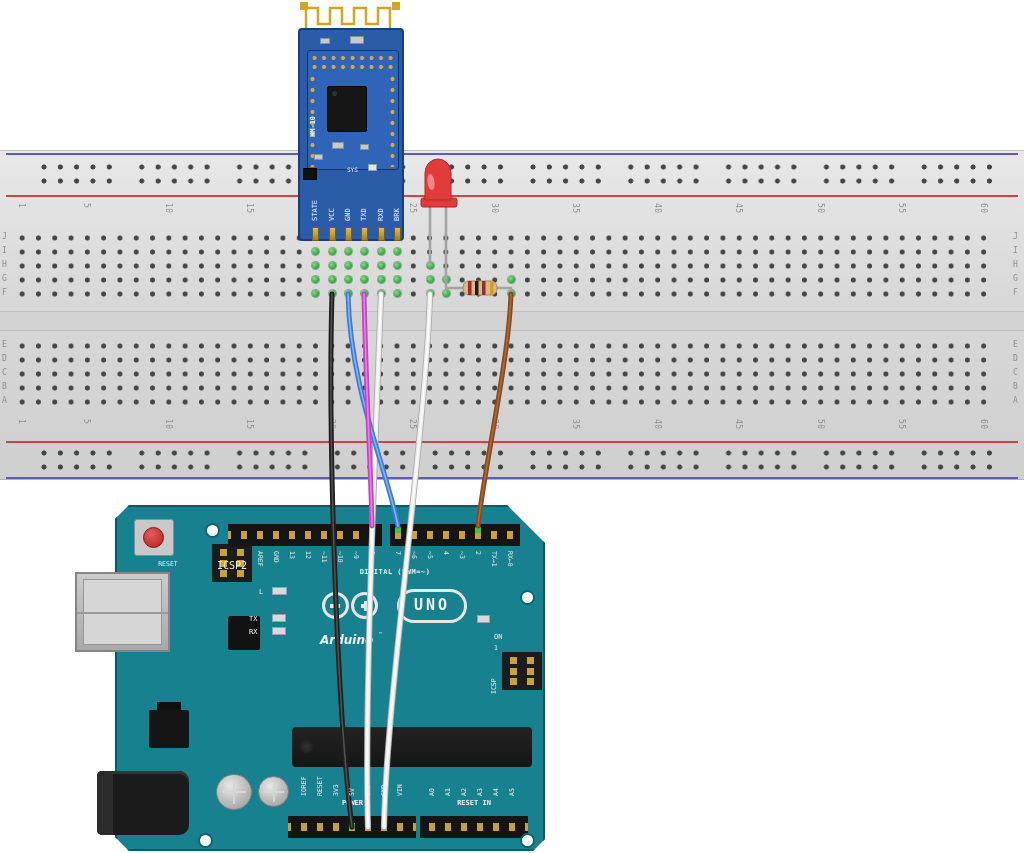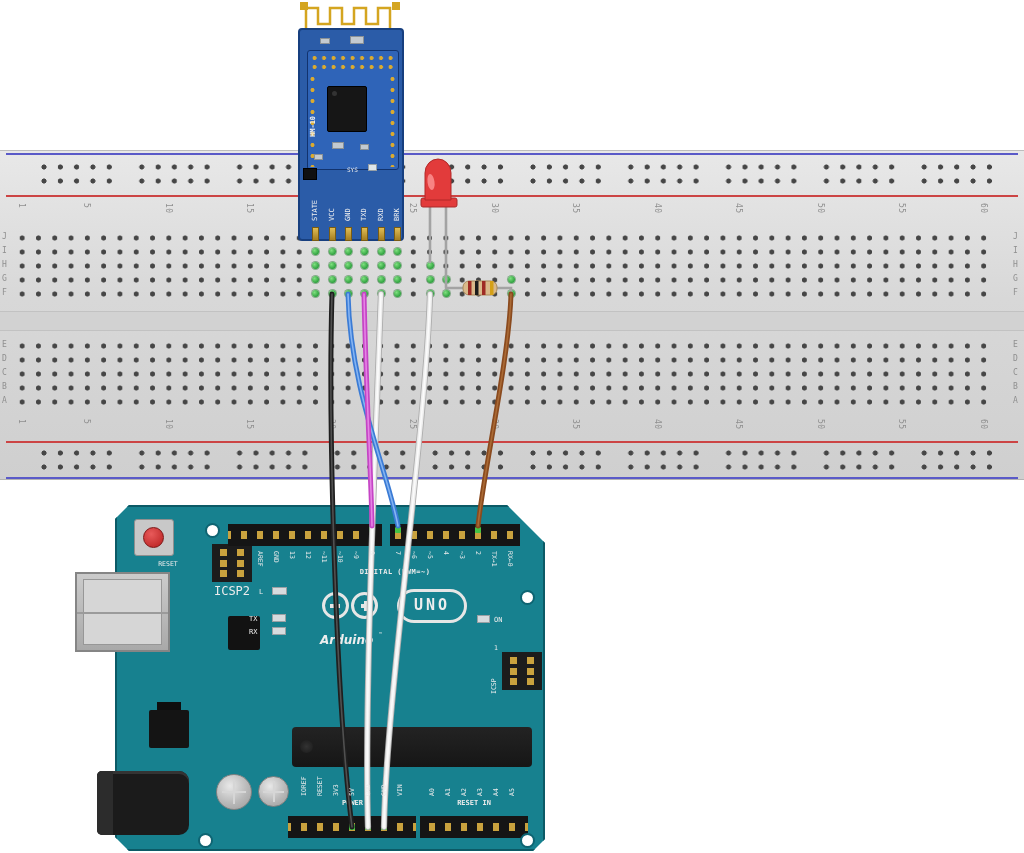--- a/index.html
+++ b/index.html
@@ -162,21 +162,21 @@
   <span class="silk center" style="left:148px;top:560px;width:40px;font-size:6.5px">RESET</span>
 
   <div class="icsp" style="left:212px;top:544px">
       <i></i>
       <i></i>
       <i></i>
       <i></i>
       <i></i>
       <i></i>
     </div>
-  <span class="silk center" style="left:206px;top:584px;width:52px;font-size:12px">ICSP2</span>
+  <span class="silk center" style="left:206px;top:560px;width:52px;font-size:10px">ICSP2</span>
 
   <div class="hstrip" style="left:228px;width:154px;--gx:8px"></div>
   <div class="hstrip" style="left:390px;width:130px;--gx:0px"></div>
   <span class="silk center" style="left:320px;top:568px;width:150px;font-weight:bold;letter-spacing:.5px">DIGITAL (PWM=~)</span>
 
   <span class="silk" style="left:259px;top:588px">L</span>
   <div class="smd" style="left:272px;top:587px"></div>
   <span class="silk" style="left:249px;top:615px">TX</span>
   <div class="smd" style="left:272px;top:614px;width:14px"></div>
   <span class="silk" style="left:249px;top:628px">RX</span>
@@ -185,21 +185,21 @@
   <div class="lcirc" style="left:322px;top:592px"></div>
   <div class="lcirc" style="left:351px;top:592px"></div>
   <div class="lbar" style="left:330px;top:604px;width:10px;height:3.5px"></div>
   <div class="lbar" style="left:360.5px;top:604px;width:10px;height:3.5px"></div>
   <div class="lbar" style="left:363.7px;top:600.8px;width:3.5px;height:10px"></div>
   <span class="brand">Arduino</span>
   <span class="tm">™</span>
   <div class="pill">UNO</div>
 
   <div class="smd" style="left:477px;top:615px;width:13px"></div>
-  <span class="silk" style="left:494px;top:616px">ON</span>
+  <span class="silk" style="left:494px;top:633px">ON</span>
 
   <div class="icsp" style="left:502px;top:652px">
       <i></i>
       <i></i>
       <i></i>
       <i></i>
       <i></i>
       <i></i>
     </div>
   <span class="vlabel up" style="left:490px;top:694px;font-size:6.5px">ICSP</span>

